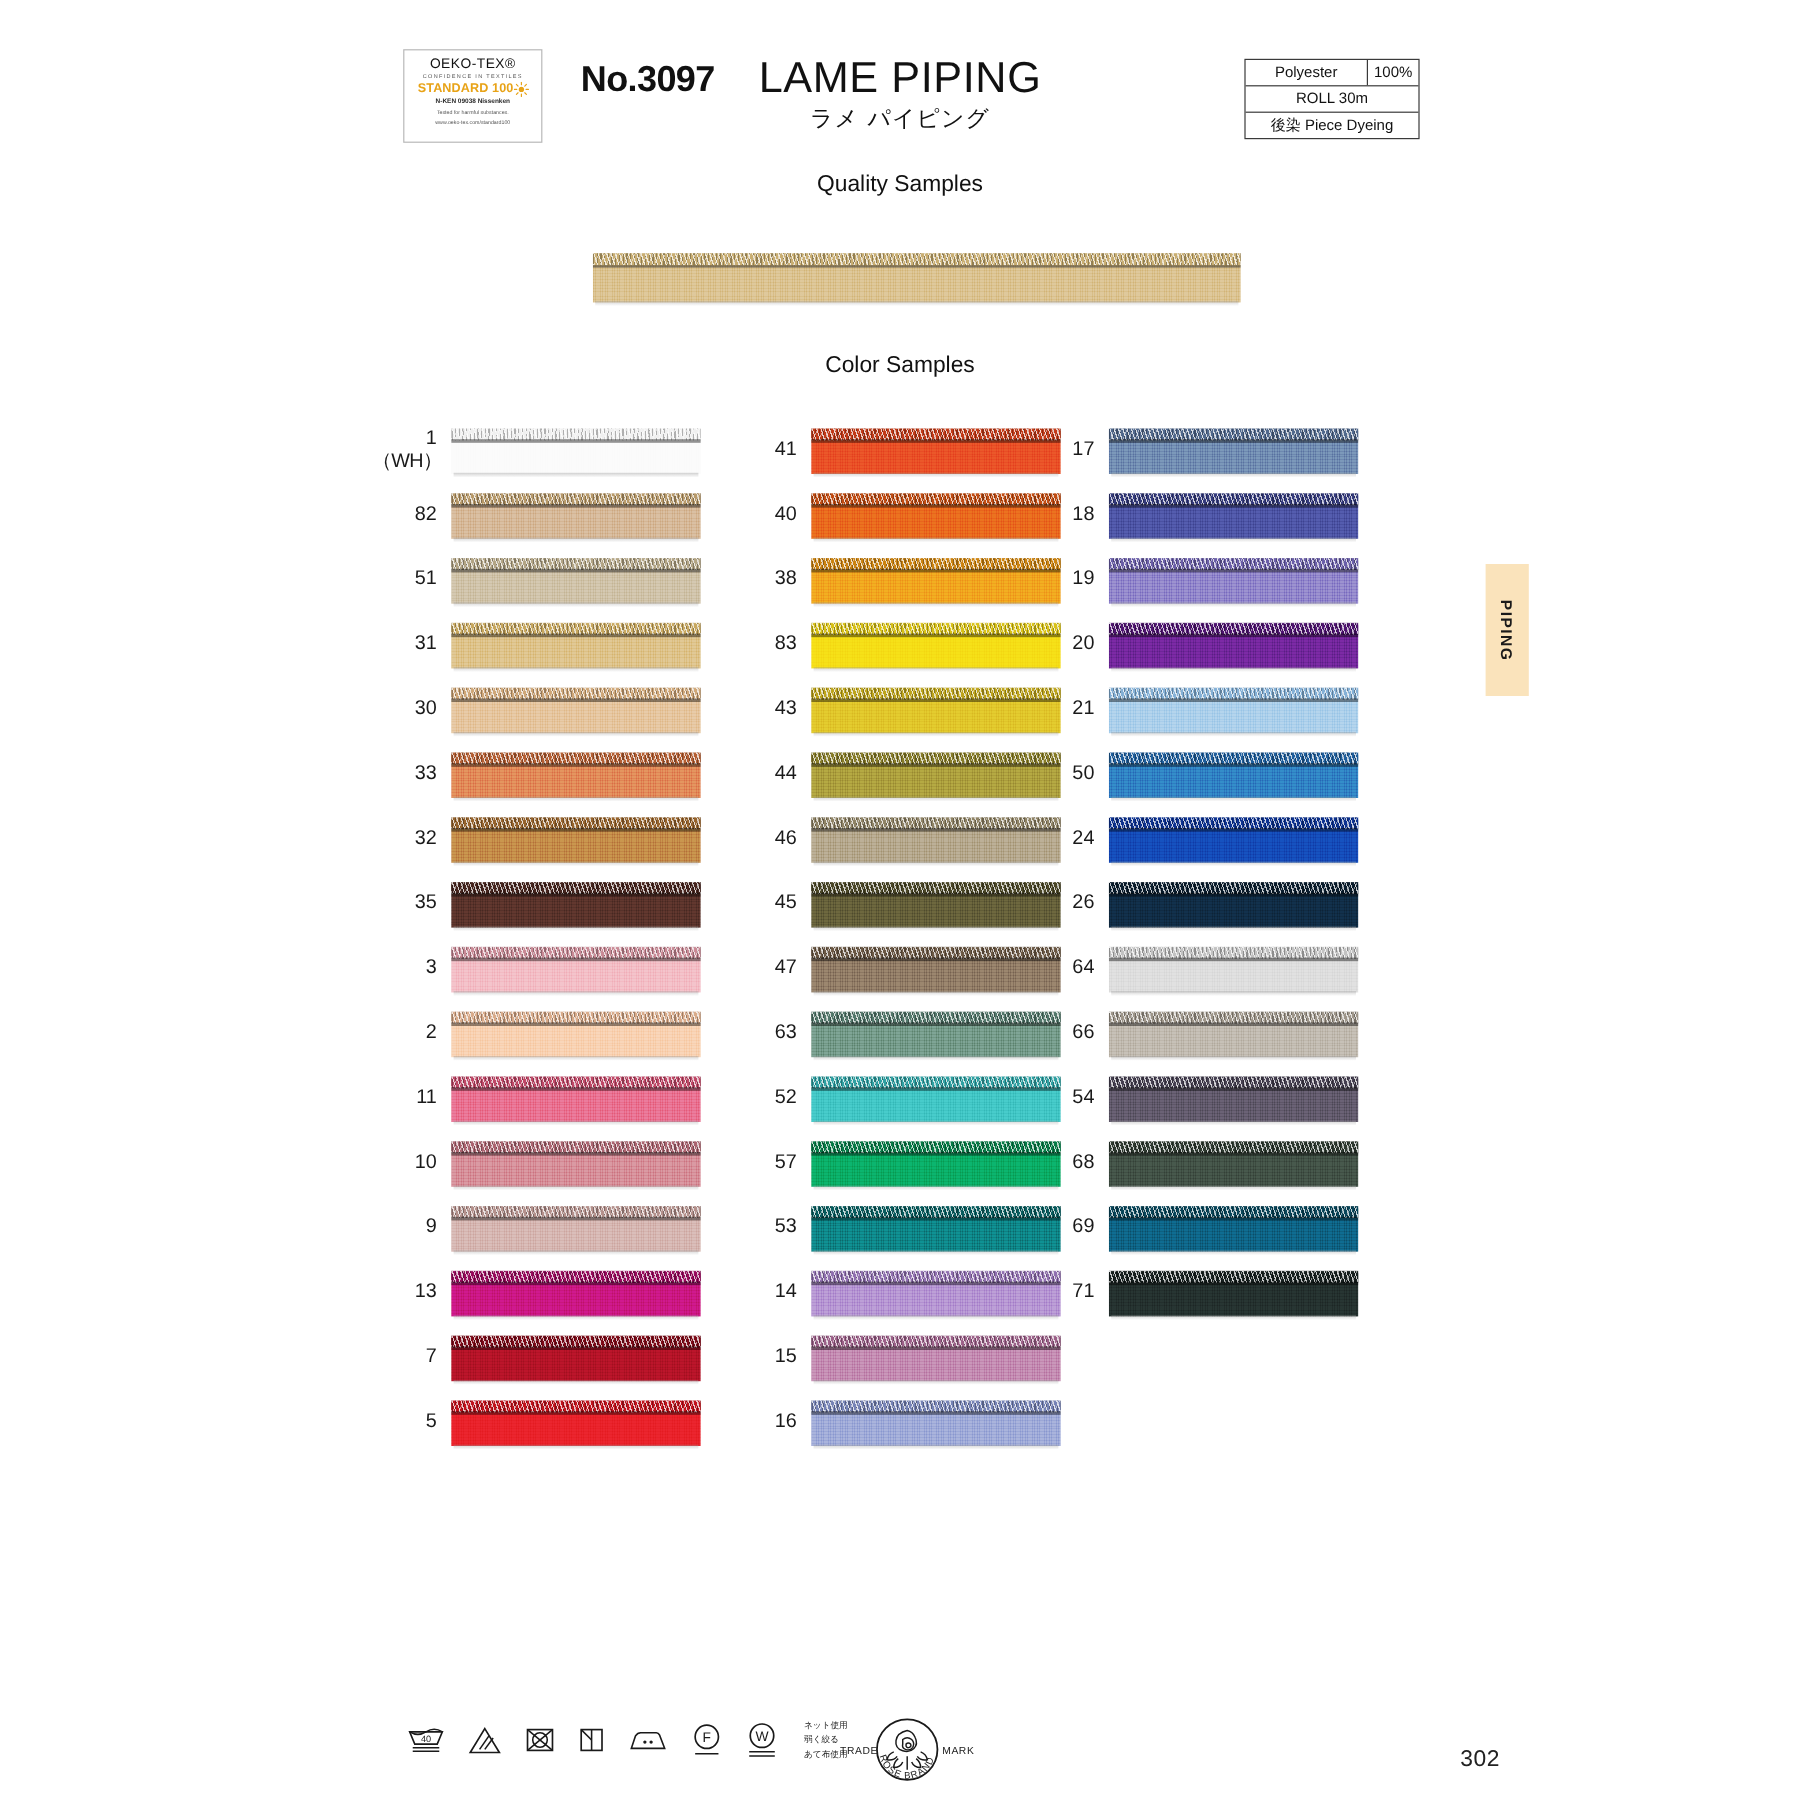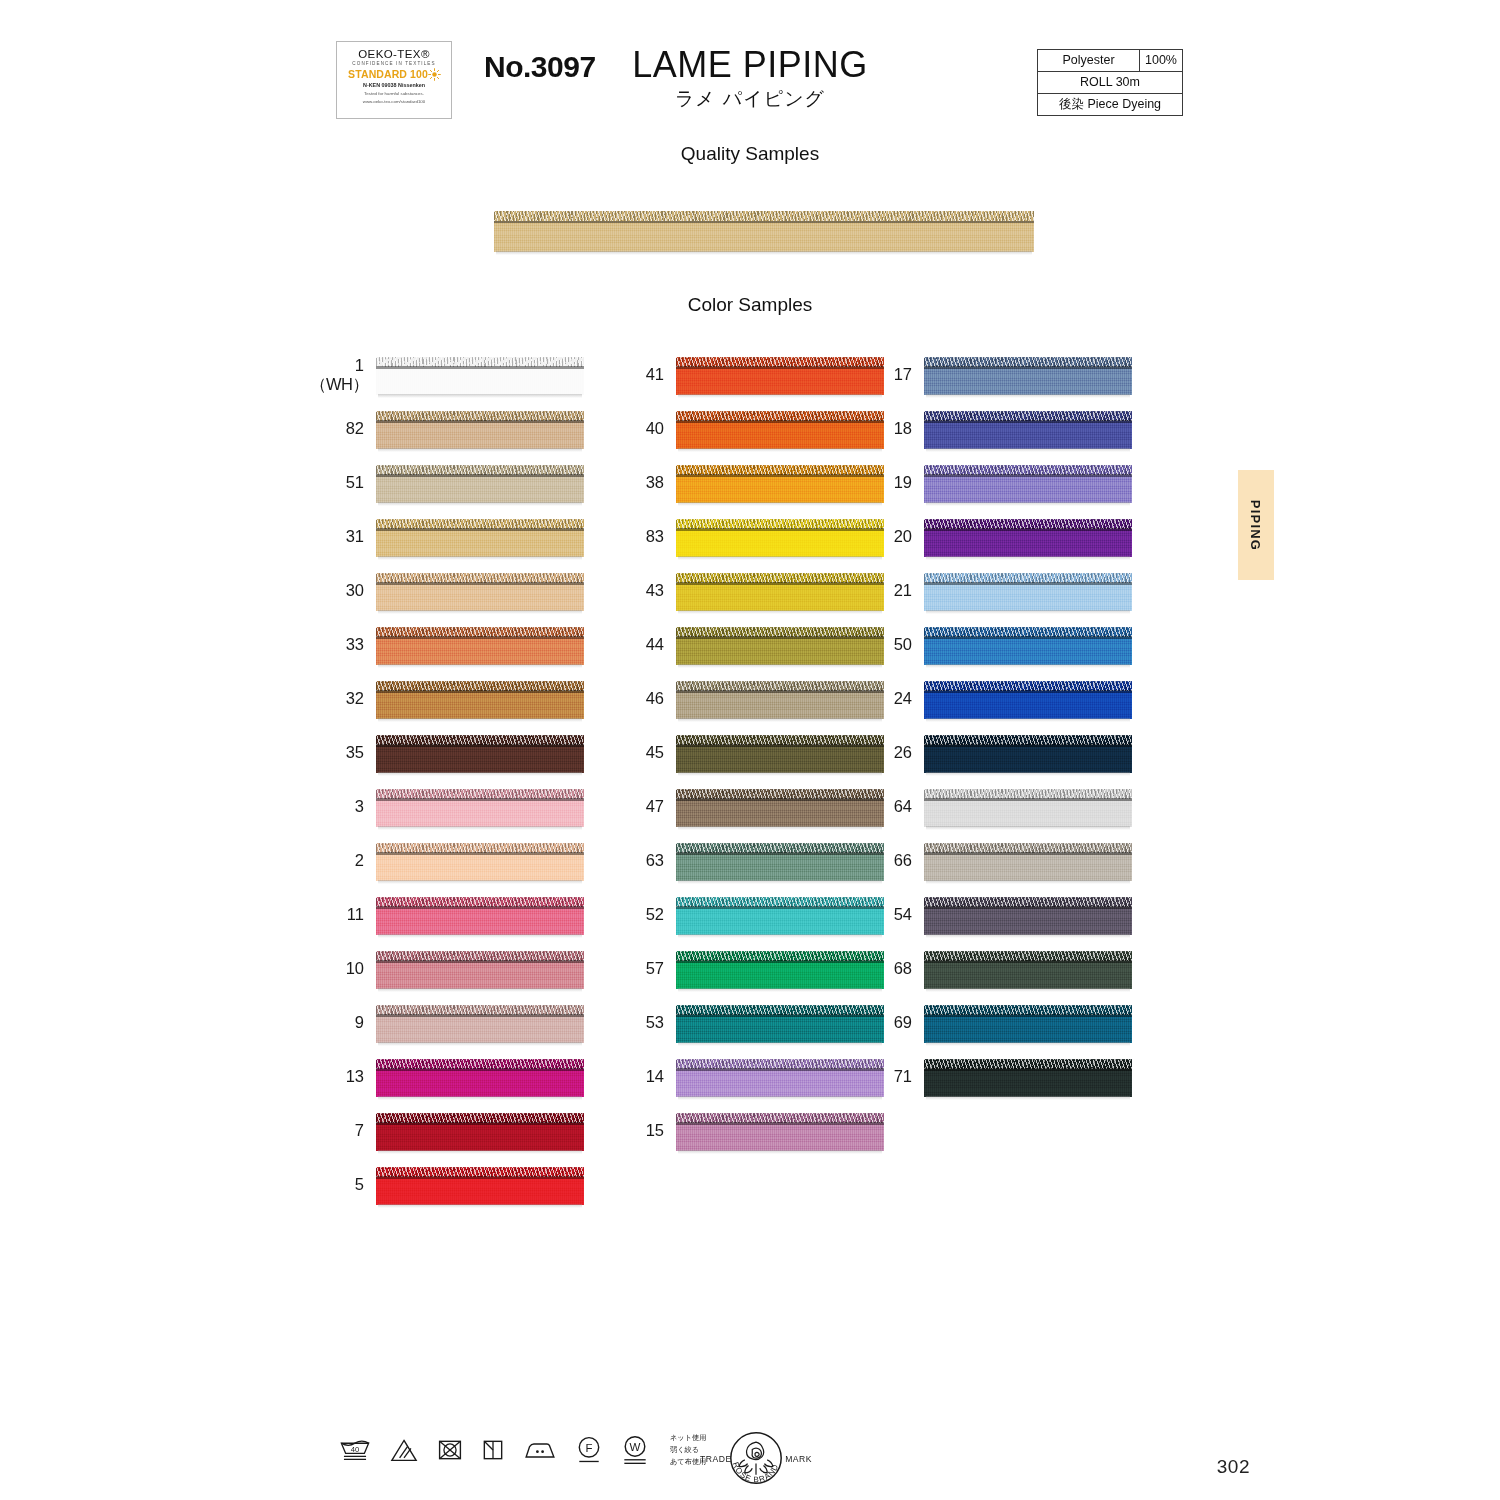--- a/index.html
+++ b/index.html
@@ -622,20 +622,33 @@
           <div class="sw-shadow"></div>
           <div class="sw-topfade"></div>
         </div>
       </div>
       <div class="row">
         <div class="code"><span>15</span></div>
         <div class="swatch">
           <div class="sw-body" style="background: rgb(192, 132, 173);"></div>
           <div class="sw-weave"></div>
           <div class="sw-cord" style="background: rgb(156, 97, 137);">
+            <div class="sw-glit"></div>
+          </div>
+          <div class="sw-seam"></div>
+          <div class="sw-shadow"></div>
+          <div class="sw-topfade"></div>
+        </div>
+      </div>
+      <div class="row">
+        <div class="code"><span>16</span></div>
+        <div class="swatch">
+          <div class="sw-body" style="background: rgb(154, 166, 214);"></div>
+          <div class="sw-weave"></div>
+          <div class="sw-cord" style="background: rgb(118, 131, 182);">
             <div class="sw-glit"></div>
           </div>
           <div class="sw-seam"></div>
           <div class="sw-shadow"></div>
           <div class="sw-topfade"></div>
         </div>
       </div>
     </div>
   <div class="col" id="col-3">
       <div class="row">

